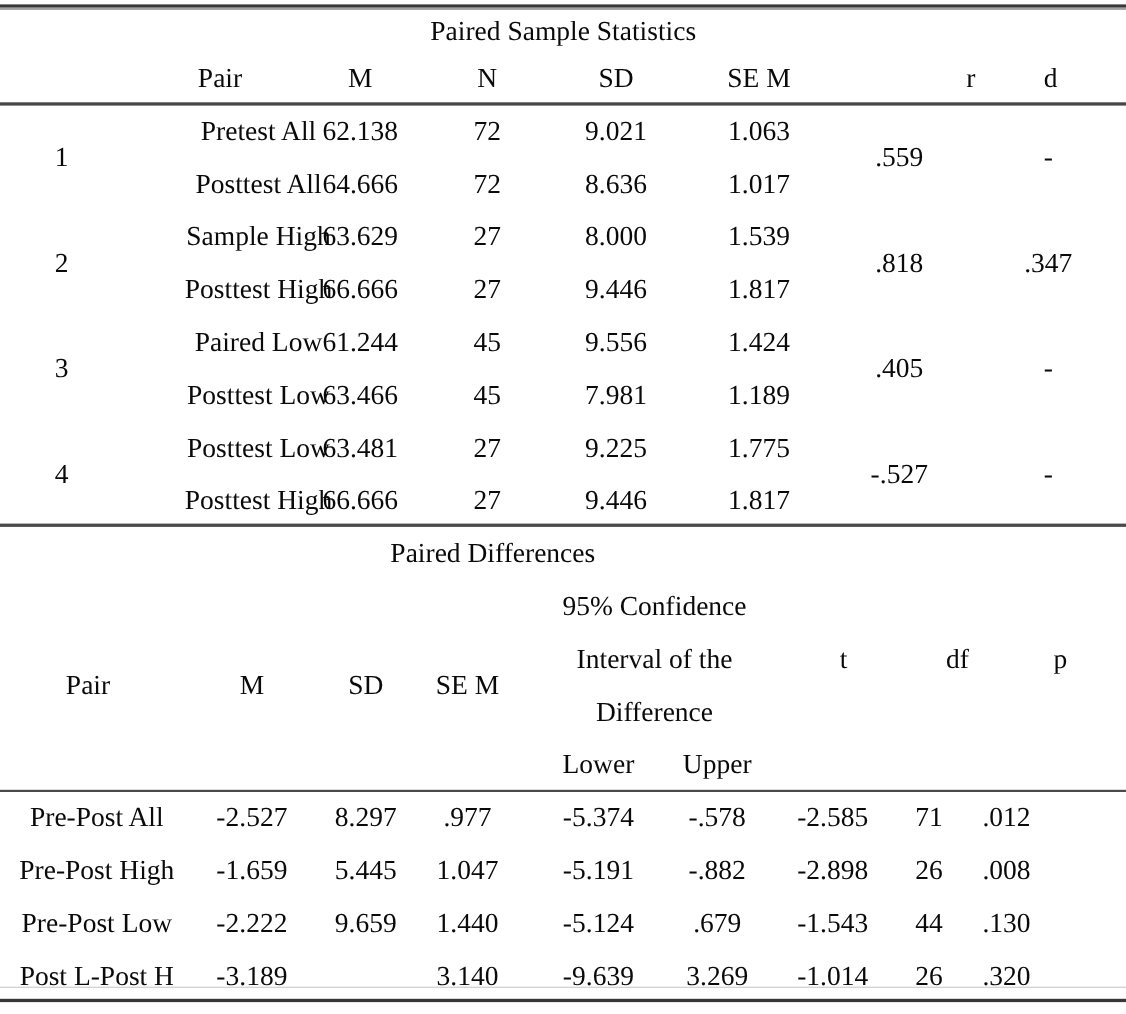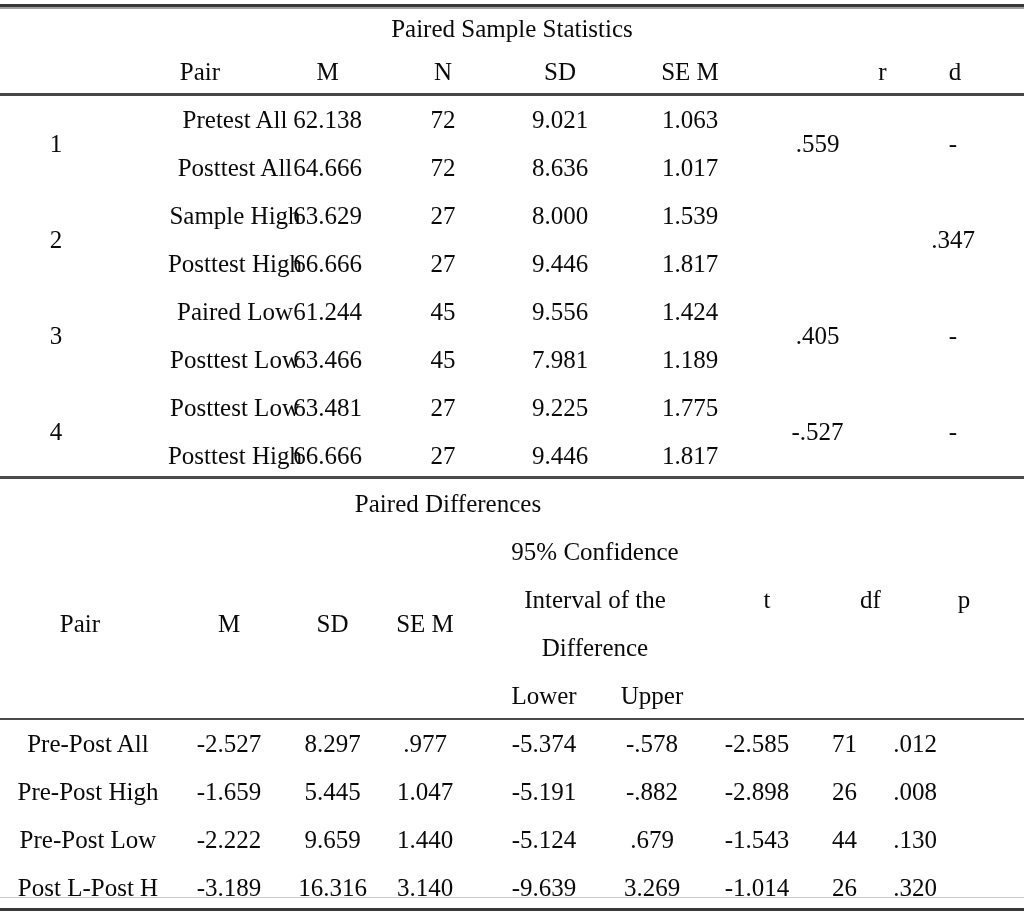--- a/index.html
+++ b/index.html
@@ -90,20 +90,21 @@
     <div class="cell n-name" style="grid-area:5/2/6/3">Sample High</div>
     <div class="cell n-m" style="grid-area:5/3/6/4">63.629</div>
     <div class="cell" style="grid-area:5/4/6/5">27</div>
     <div class="cell n-sd" style="grid-area:5/5/6/6">8.000</div>
     <div class="cell n-sem" style="grid-area:5/6/6/7">1.539</div>
     <div class="cell n-name" style="grid-area:6/2/7/3">Posttest High</div>
     <div class="cell n-m" style="grid-area:6/3/7/4">66.666</div>
     <div class="cell" style="grid-area:6/4/7/5">27</div>
     <div class="cell n-sd" style="grid-area:6/5/7/6">9.446</div>
     <div class="cell n-sem" style="grid-area:6/6/7/7">1.817</div>
+    <div class="cell n-rv" style="grid-area:5/7/7/8">.818</div>
     <div class="cell n-dv" style="grid-area:5/8/7/9">.347</div>
 
     <div class="cell n-num" style="grid-area:7/1/9/2">3</div>
     <div class="cell n-name" style="grid-area:7/2/8/3">Paired Low</div>
     <div class="cell n-m" style="grid-area:7/3/8/4">61.244</div>
     <div class="cell" style="grid-area:7/4/8/5">45</div>
     <div class="cell n-sd" style="grid-area:7/5/8/6">9.556</div>
     <div class="cell n-sem" style="grid-area:7/6/8/7">1.424</div>
     <div class="cell n-name" style="grid-area:8/2/9/3">Posttest Low</div>
     <div class="cell n-m" style="grid-area:8/3/9/4">63.466</div>
@@ -171,21 +172,20 @@
     <div class="cell m-sd" style="grid-area:8/3/9/4">9.659</div>
     <div class="cell m-sem" style="grid-area:8/4/9/5">1.440</div>
     <div class="cell m-low" style="grid-area:8/5/9/6">-5.124</div>
     <div class="cell m-up" style="grid-area:8/6/9/7">.679</div>
     <div class="cell m-t" style="grid-area:8/7/9/8">-1.543</div>
     <div class="cell m-df" style="grid-area:8/8/9/9">44</div>
     <div class="cell m-p" style="grid-area:8/9/9/10">.130</div>
 
     <div class="cell m-pair" style="grid-area:9/1/10/2">Post L-Post H</div>
     <div class="cell m-m" style="grid-area:9/2/10/3">-3.189</div>
-    <div class="cell m-sd" style="grid-area:9/3/10/4">16.316</div>
     <div class="cell m-sem" style="grid-area:9/4/10/5">3.140</div>
     <div class="cell m-low" style="grid-area:9/5/10/6">-9.639</div>
     <div class="cell m-up" style="grid-area:9/6/10/7">3.269</div>
     <div class="cell m-t" style="grid-area:9/7/10/8">-1.014</div>
     <div class="cell m-df" style="grid-area:9/8/10/9">26</div>
     <div class="cell m-p" style="grid-area:9/9/10/10">.320</div>
   </div>
 
 </div>
 

